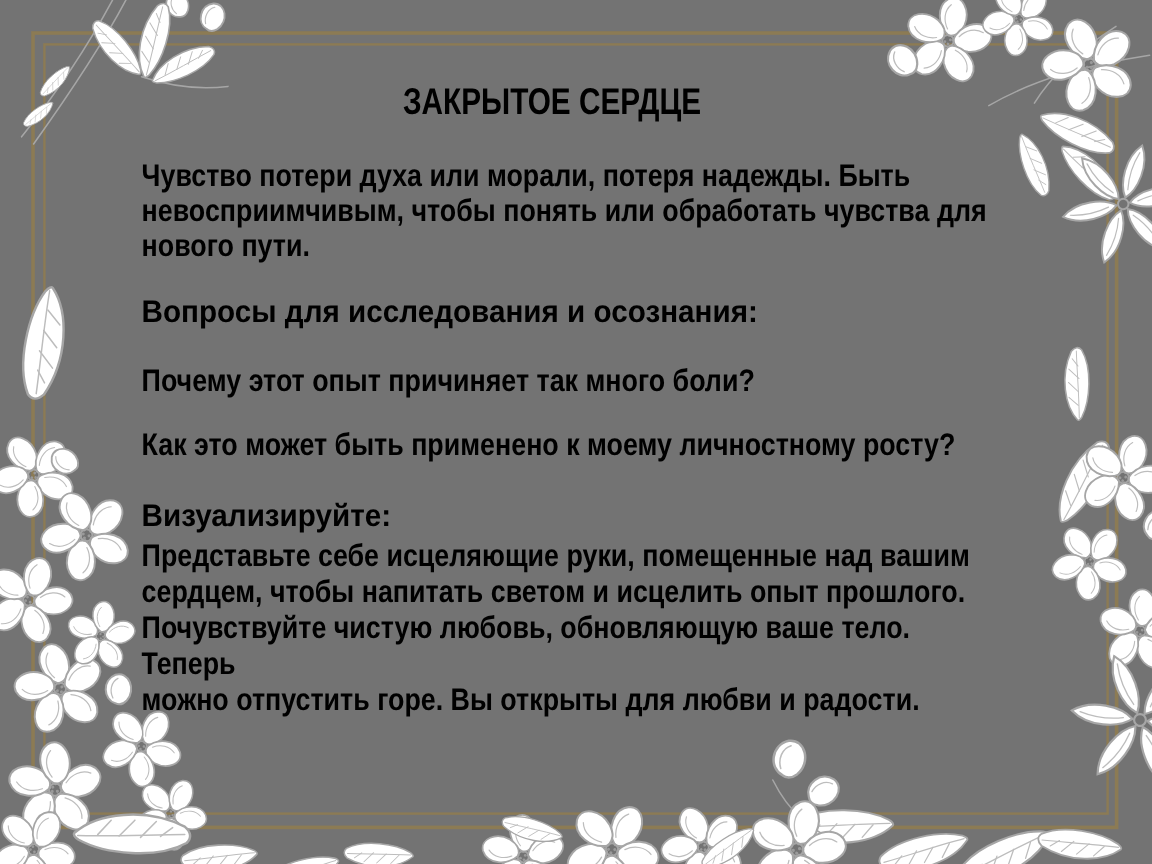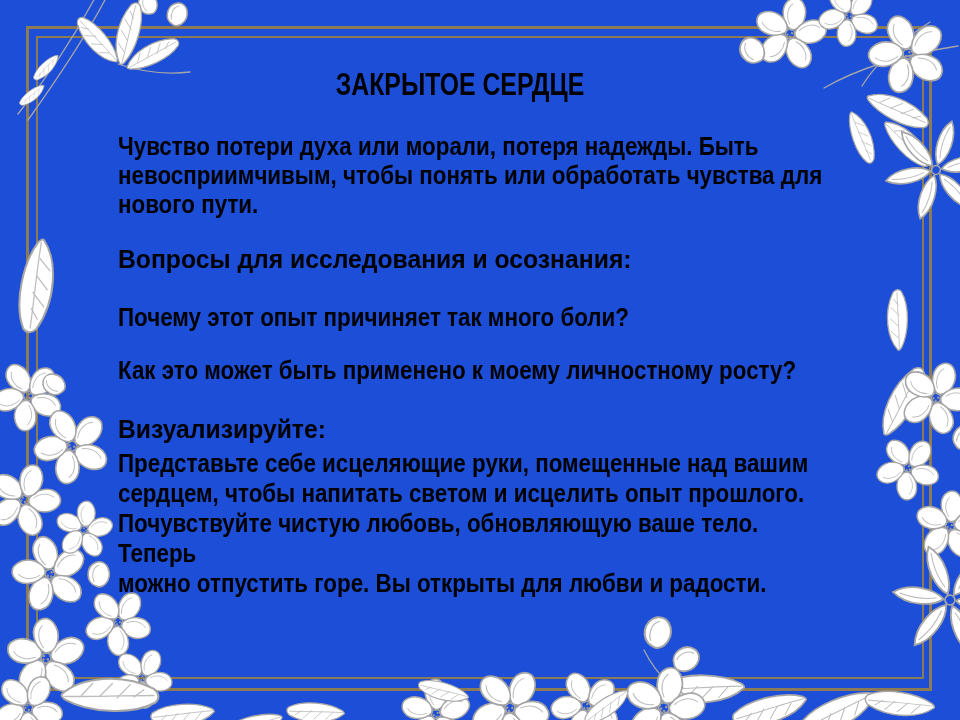--- a/index.html
+++ b/index.html
@@ -1,21 +1,21 @@
 <!DOCTYPE html>
 <html><head>
 <meta charset="utf-8">
 <style>
   html, body { margin:0; padding:0; }
   body {
     width:960px; height:720px; overflow:hidden;
     background:#ffffff;
     font-family:"Liberation Sans","DejaVu Sans",sans-serif;
   }
-  .slide { position:relative; width:960px; height:720px; background:#1d4ed8; }
+  .slide { position:relative; width:960px; height:720px; background:#737373; }
 
   
   .frame-outer {
     position:absolute; left:26px; top:26px; width:900px; height:659px;
     border:3px solid #8c7b54; z-index:1;
   }
   .frame-inner {
     position:absolute; left:36px; top:36px; width:884px; height:639px;
     border:2px solid #8c7b54; z-index:1;
   }

